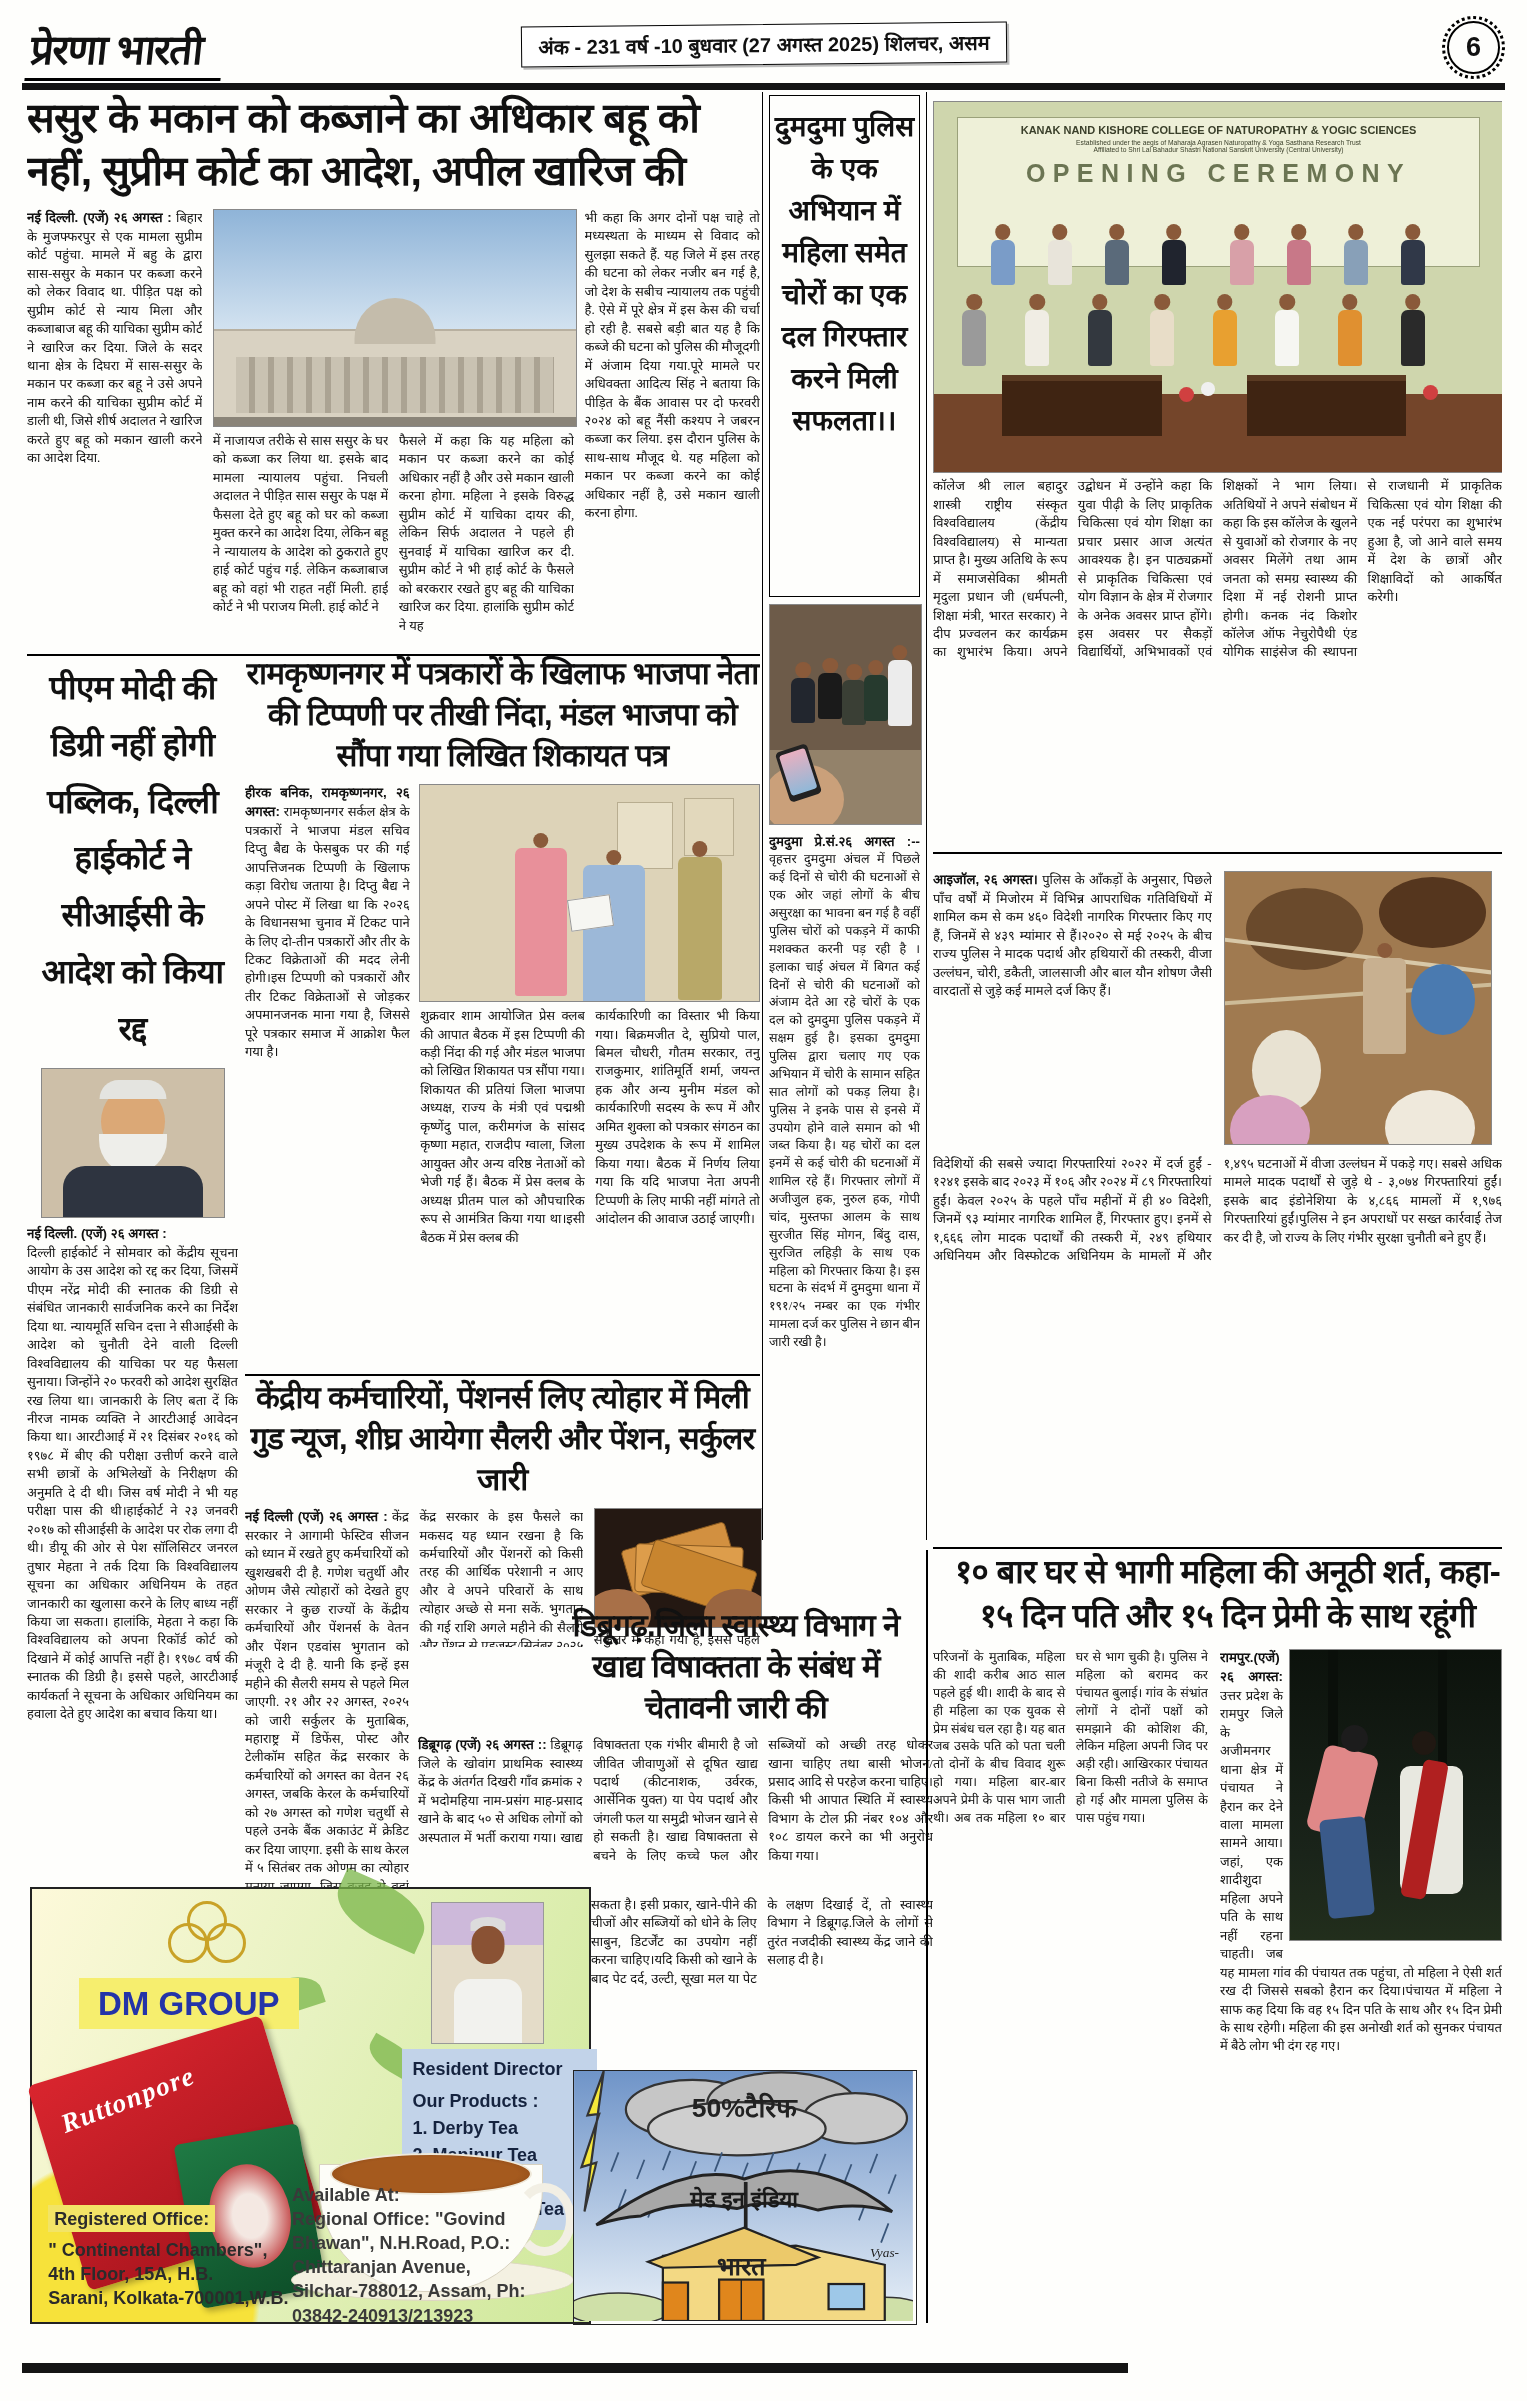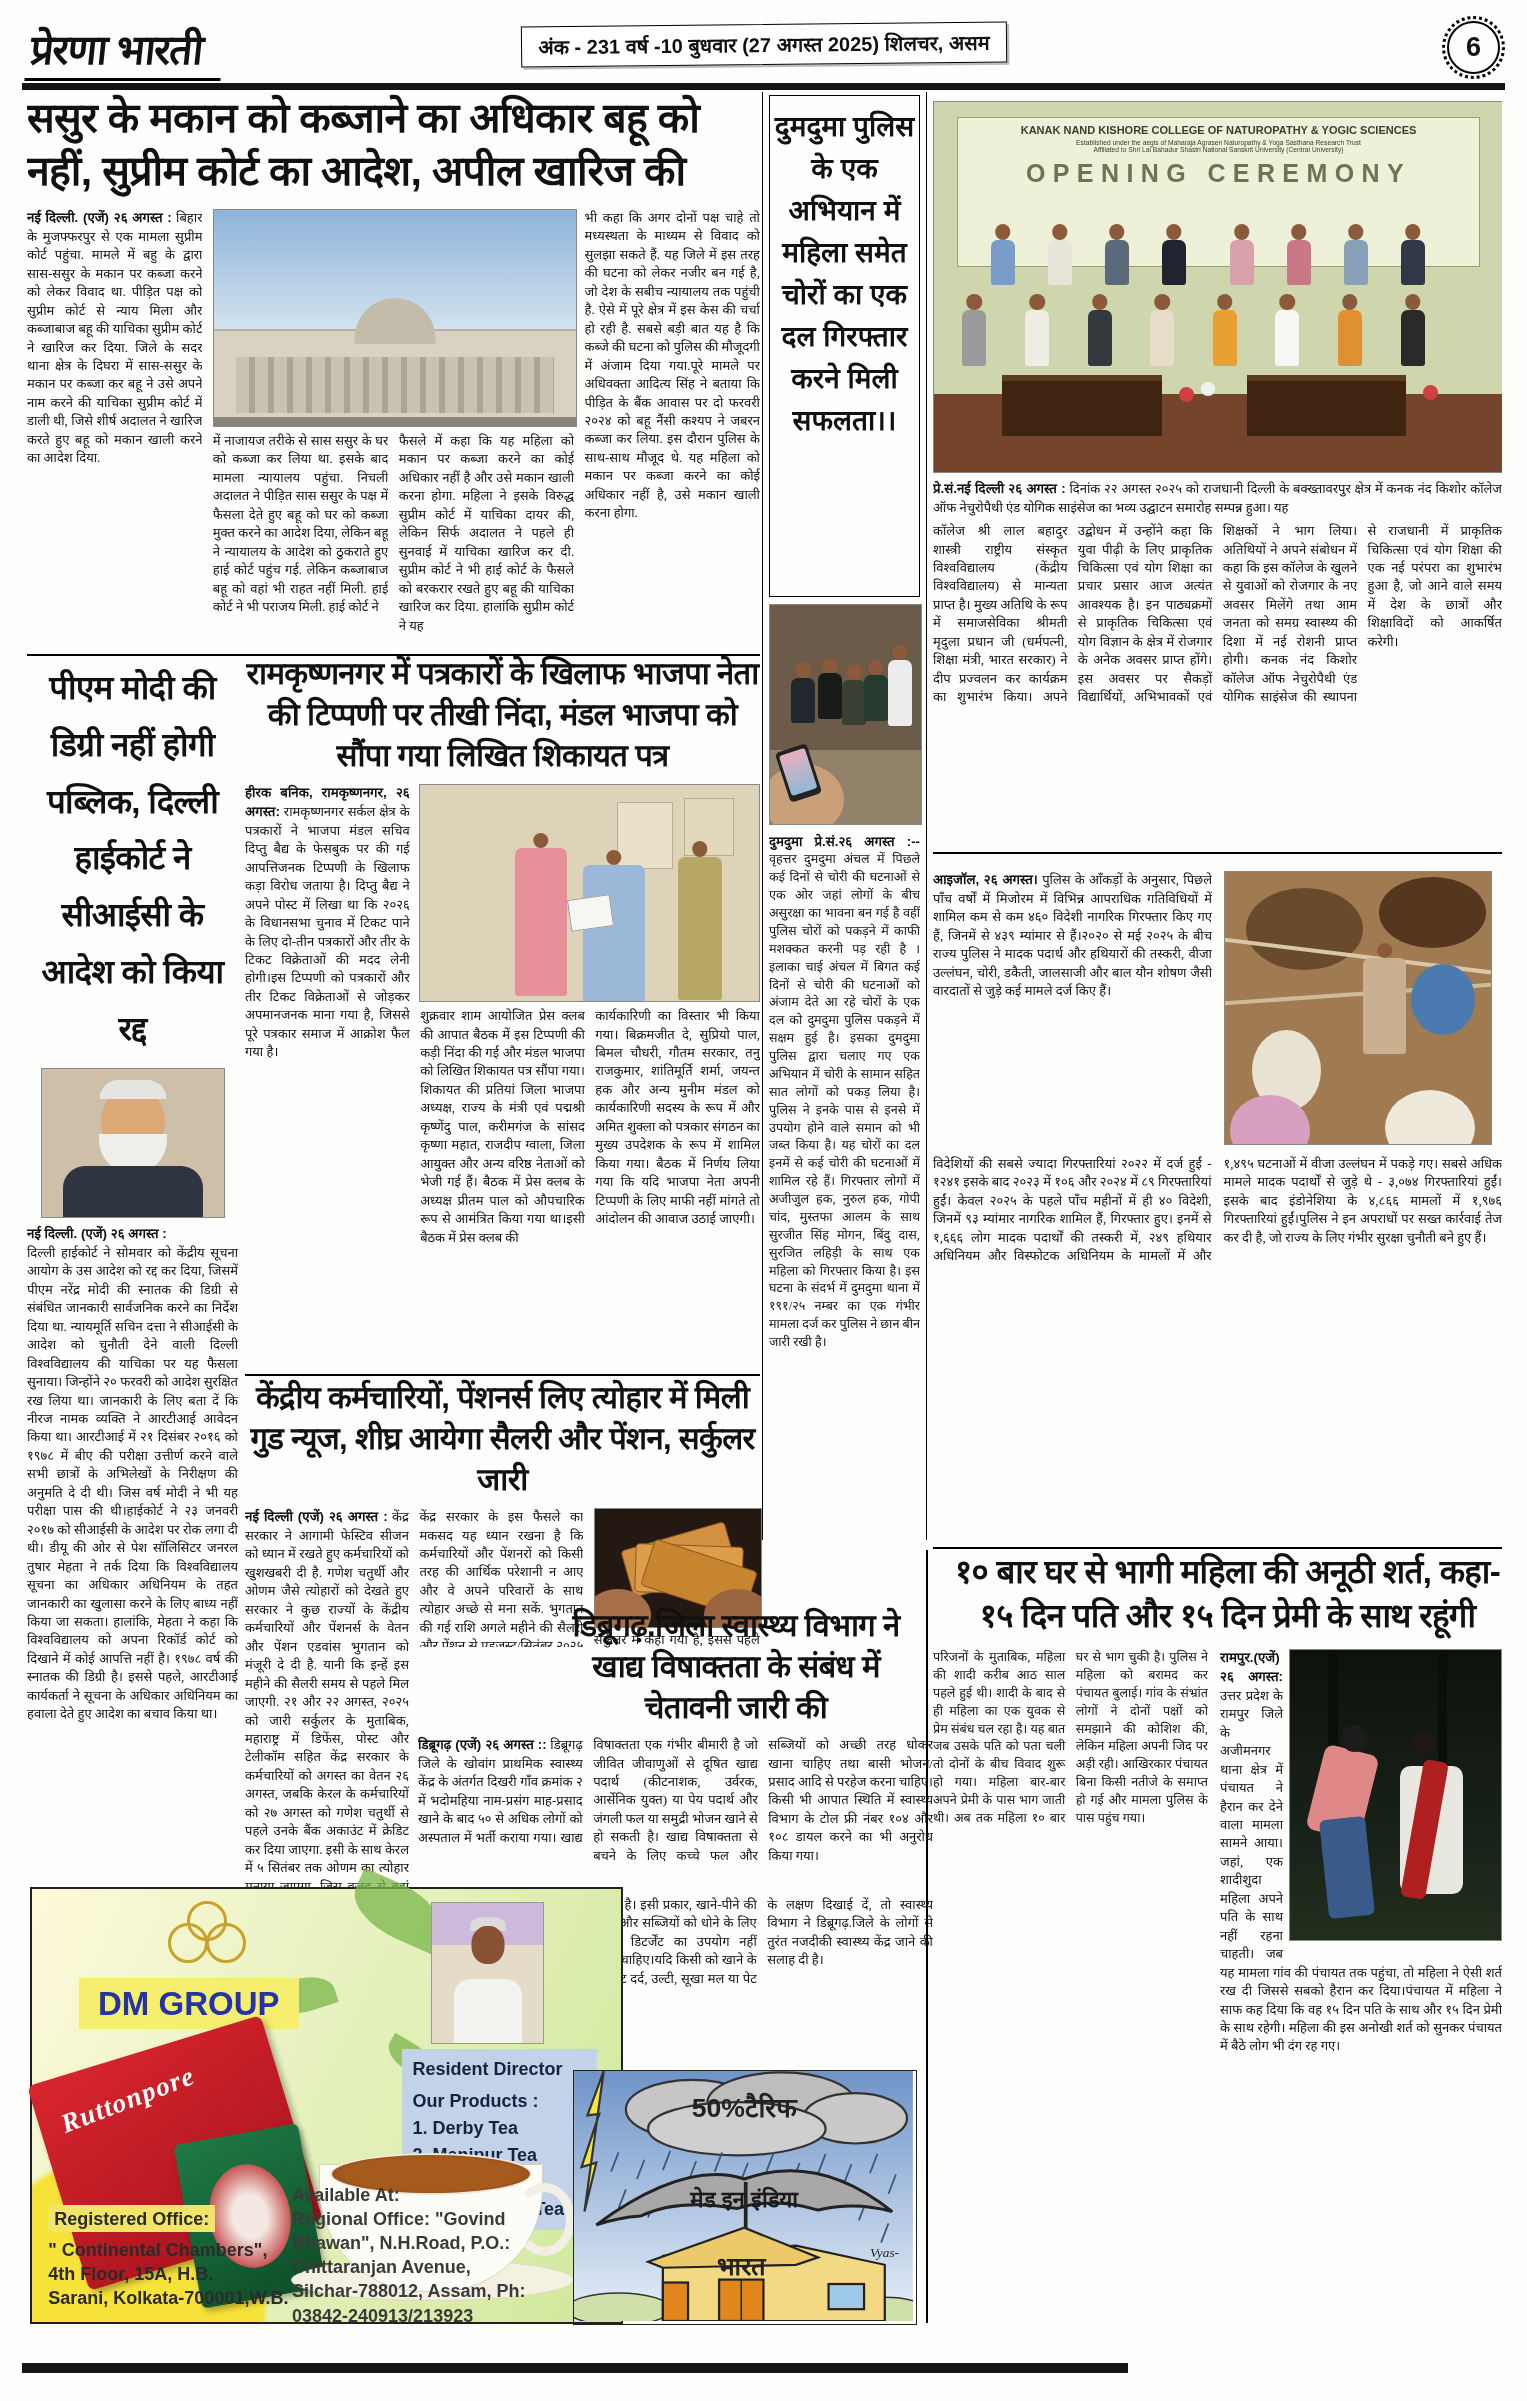--- a/index.html
+++ b/index.html
@@ -41,21 +41,21 @@
   
   .fig{position:absolute;width:24px;height:61px;}
   .fig::before{content:'';position:absolute;top:0;left:50%;transform:translateX(-50%);
                width:15.5px;height:15.5px;border-radius:50%;background:#8a5a3a;}
   .fig::after{content:'';position:absolute;top:15.5px;left:0;right:0;bottom:0;
               border-radius:6.7px 6.7px 3px 3px;background:var(--c,#888);}
   .blob{position:absolute;border-radius:50%;}
   
   .dmad{border:2.2px solid #222;background:
         radial-gradient(circle at 15% 95%,#f7e23a 0 22%,transparent 23%),
-        linear-gradient(115deg,#fdf9da 0%,#e7f2c0 45%,#cfe89a 100%); padding-left: 32px;}
+        linear-gradient(115deg,#fdf9da 0%,#e7f2c0 45%,#cfe89a 100%);}
   .leaf{position:absolute;background:#7ab648;border-radius:0 60% 0 60%;opacity:.75;}
   .ring{position:absolute;width:34px;height:34px;border:3.7px solid #c9a227;border-radius:50%;background:transparent;}
   .dm-name{position:absolute;background:#f6ee6e;color:#2434a8;font:bold 33px/1 "Liberation Sans",sans-serif;
            padding:9px 19px;}
   .packet{position:absolute;background:linear-gradient(160deg,#d9252e,#a3131c);transform:rotate(-17deg);
           border-radius:7.4px;box-shadow:3px 4.4px 6px rgba(0,0,0,.3);}
   .packet2{position:absolute;background:linear-gradient(160deg,#1f7a44,#0d4d28);transform:rotate(-10deg);
            border-radius:6px;box-shadow:2.2px 3.7px 6px rgba(0,0,0,.3);}
   .pk-txt{color:#fff;font:italic bold 27px "Liberation Serif",serif;display:block;
           transform:rotate(-4deg);padding:25px 0 0 21px;letter-spacing:1.5px;}
@@ -162,24 +162,20 @@
       <i class="fig" style="left:60%;top:52%;--c:#f6f6f2;height:72px;"></i>
       <i class="fig" style="left:71%;top:52%;--c:#e09030;height:72px;"></i>
       <i class="fig" style="left:82%;top:52%;--c:#2a2a2a;height:72px;"></i>
       <div class="abs" style="left:0;right:0;bottom:0;height:21%;background:#74452a;">
         <span class="abs" style="left:12%;top:-19px;width:28%;height:70%;background:#3f2412;border-top:6px solid #5a3a22;"></span>
         <span class="abs" style="left:55%;top:-19px;width:28%;height:70%;background:#3f2412;border-top:6px solid #5a3a22;"></span>
         <span class="blob" style="left:43%;top:-7.4px;width:15px;height:15px;background:#d04040;"></span>
         <span class="blob" style="left:47%;top:-12px;width:13.3px;height:13.3px;background:#f0f0f0;"></span>
         <span class="blob" style="left:86%;top:-9px;width:15px;height:15px;background:#d04040;"></span>
       </div>
-    </div>
-    <div class="body-txt" style="margin-top:7.4px;">
-      <span class="byline">प्रे.सं.नई दिल्ली २६ अगस्त :</span>
-      <span>दिनांक २२ अगस्त २०२५ को राजधानी दिल्ली के बक्ख्तावरपुर क्षेत्र में कनक नंद किशोर कॉलेज ऑफ नेचुरोपैथी एंड योगिक साइंसेज का भव्य उद्घाटन समारोह सम्पन्न हुआ। यह</span>
     </div>
     <div class="body-txt clip" style="margin-top:4.4px;column-count:4;column-gap:10.4px;height:244px;">कॉलेज श्री लाल बहादुर शास्त्री राष्ट्रीय संस्कृत विश्वविद्यालय (केंद्रीय विश्वविद्यालय) से मान्यता प्राप्त है। मुख्य अतिथि के रूप में समाजसेविका श्रीमती मृदुला प्रधान जी (धर्मपत्नी, शिक्षा मंत्री, भारत सरकार) ने दीप प्रज्वलन कर कार्यक्रम का शुभारंभ किया। अपने उद्बोधन में उन्होंने कहा कि युवा पीढ़ी के लिए प्राकृतिक चिकित्सा एवं योग शिक्षा का प्रचार प्रसार आज अत्यंत आवश्यक है। इन पाठ्यक्रमों से प्राकृतिक चिकित्सा एवं योग विज्ञान के क्षेत्र में रोजगार के अनेक अवसर प्राप्त होंगे। इस अवसर पर सैकड़ों विद्यार्थियों, अभिभावकों एवं शिक्षकों ने भाग लिया। अतिथियों ने अपने संबोधन में कहा कि इस कॉलेज के खुलने से युवाओं को रोजगार के नए अवसर मिलेंगे तथा आम जनता को समग्र स्वास्थ्य की दिशा में नई रोशनी प्राप्त होगी। कनक नंद किशोर कॉलेज ऑफ नेचुरोपैथी एंड योगिक साइंसेज की स्थापना से राजधानी में प्राकृतिक चिकित्सा एवं योग शिक्षा की एक नई परंपरा का शुभारंभ हुआ है, जो आने वाले समय में देश के छात्रों और शिक्षाविदों को आकर्षित करेगी।</div>
   </div>
   <div class="hr1" style="left:933px;top:852px;width:569px;"></div>
 
   <div class="abs clip" style="left:933px;top:856px;width:569px;height:691px;">
     <div style="display:flex;gap:12px;margin-top:15px;">
       <div class="body-txt clip" style="width:279px;height:275px;">
         <span class="byline">आइजॉल, २६ अगस्त।</span>
         <span>पुलिस के आँकड़ों के अनुसार, पिछले पाँच वर्षों में मिजोरम में विभिन्न आपराधिक गतिविधियों में शामिल कम से कम ४६० विदेशी नागरिक गिरफ्तार किए गए हैं, जिनमें से ४३९ म्यांमार से हैं।२०२० से मई २०२५ के बीच राज्य पुलिस ने मादक पदार्थ और हथियारों की तस्करी, वीजा उल्लंघन, चोरी, डकैती, जालसाजी और बाल यौन शोषण जैसी वारदातों से जुड़े कई मामले दर्ज किए हैं।</span>

